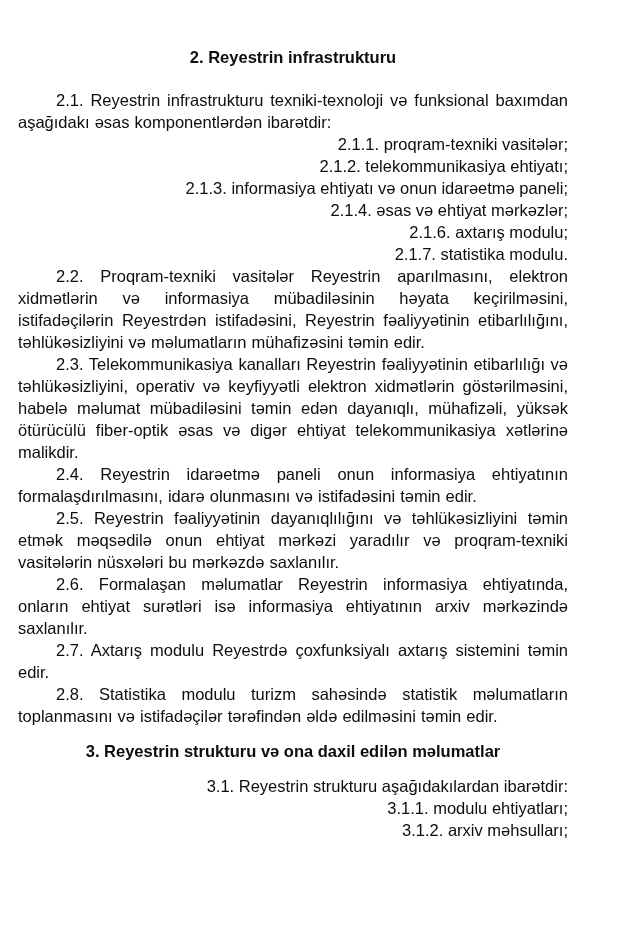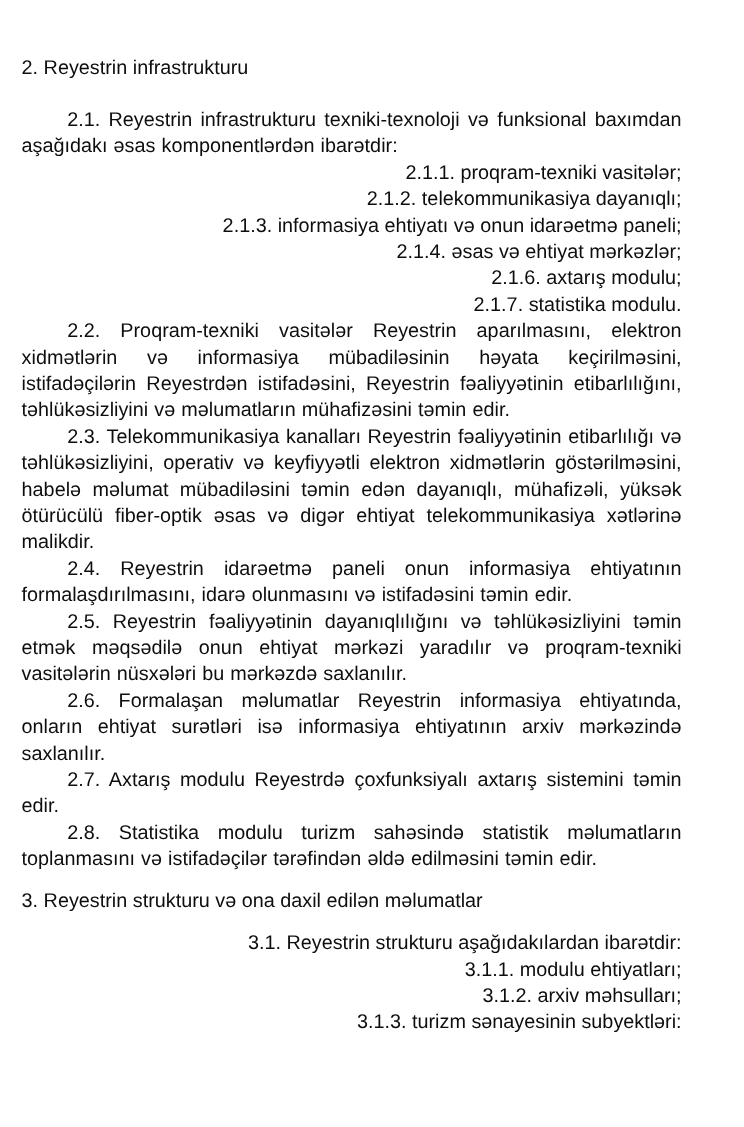--- a/index.html
+++ b/index.html
@@ -14,21 +14,22 @@
     background: #ffffff;
     color: #0d0d0d;
     font-family: "Liberation Sans", "DejaVu Sans", sans-serif;
     font-size: 16.5px;
     line-height: 22px;
     overflow: hidden;
     box-sizing: border-box;
     padding: 46px 52px 0 18px;
   }
   .doc-heading {
-    font-weight: normal;
+    font-weight: bold;
+    text-align: center;
     margin: 0 0 21px 0;
     font-size: 16.5px;
     line-height: 22px;
   }
   .doc-heading.mid {
     margin: 13px 0 13px 0;
   }
   .doc-para {
     margin: 0;
     text-align: justify;
@@ -44,34 +45,33 @@
 </head>
 <body>
 
 <div class="page">
 
   <p class="doc-heading">2. Reyestrin infrastrukturu</p>
 
   <p class="doc-para">2.1. Reyestrin infrastrukturu texniki-texnoloji və funksional baxımdan aşağıdakı əsas komponentlərdən ibarətdir:</p>
 
   <p class="doc-item">2.1.1. proqram-texniki vasitələr;</p>
-  <p class="doc-item">2.1.2. telekommunikasiya dayanıqlı;</p>
+  <p class="doc-item">2.1.2. telekommunikasiya ehtiyatı;</p>
   <p class="doc-item">2.1.3. informasiya ehtiyatı və onun idarəetmə paneli;</p>
   <p class="doc-item">2.1.4. əsas və ehtiyat mərkəzlər;</p>
   <p class="doc-item">2.1.6. axtarış modulu;</p>
   <p class="doc-item">2.1.7. statistika modulu.</p>
 
   <p class="doc-para">2.2. Proqram-texniki vasitələr Reyestrin aparılmasını, elektron xidmətlərin və informasiya mübadiləsinin həyata keçirilməsini, istifadəçilərin Reyestrdən istifadəsini, Reyestrin fəaliyyətinin etibarlılığını, təhlükəsizliyini və məlumatların mühafizəsini təmin edir.</p>
   <p class="doc-para">2.3. Telekommunikasiya kanalları Reyestrin fəaliyyətinin etibarlılığı və təhlükəsizliyini, operativ və keyfiyyətli elektron xidmətlərin göstərilməsini, habelə məlumat mübadiləsini təmin edən dayanıqlı, mühafizəli, yüksək ötürücülü fiber-optik əsas və digər ehtiyat telekommunikasiya xətlərinə malikdir.</p>
   <p class="doc-para">2.4. Reyestrin idarəetmə paneli onun informasiya ehtiyatının formalaşdırılmasını, idarə olunmasını və istifadəsini təmin edir.</p>
   <p class="doc-para">2.5. Reyestrin fəaliyyətinin dayanıqlılığını və təhlükəsizliyini təmin etmək məqsədilə onun ehtiyat mərkəzi yaradılır və proqram-texniki vasitələrin nüsxələri bu mərkəzdə saxlanılır.</p>
   <p class="doc-para">2.6. Formalaşan məlumatlar Reyestrin informasiya ehtiyatında, onların ehtiyat surətləri isə informasiya ehtiyatının arxiv mərkəzində saxlanılır.</p>
   <p class="doc-para">2.7. Axtarış modulu Reyestrdə çoxfunksiyalı axtarış sistemini təmin edir.</p>
   <p class="doc-para">2.8. Statistika modulu turizm sahəsində statistik məlumatların toplanmasını və istifadəçilər tərəfindən əldə edilməsini təmin edir.</p>
 
   <p class="doc-heading mid">3. Reyestrin strukturu və ona daxil edilən məlumatlar</p>
 
   <p class="doc-item">3.1. Reyestrin strukturu aşağıdakılardan ibarətdir:</p>
   <p class="doc-item">3.1.1. modulu ehtiyatları;</p>
   <p class="doc-item">3.1.2. arxiv məhsulları;</p>
-  <p class="doc-item">3.1.3. turizm sənayesinin subyektləri:</p>
 
 </div>
 
 </body></html>

